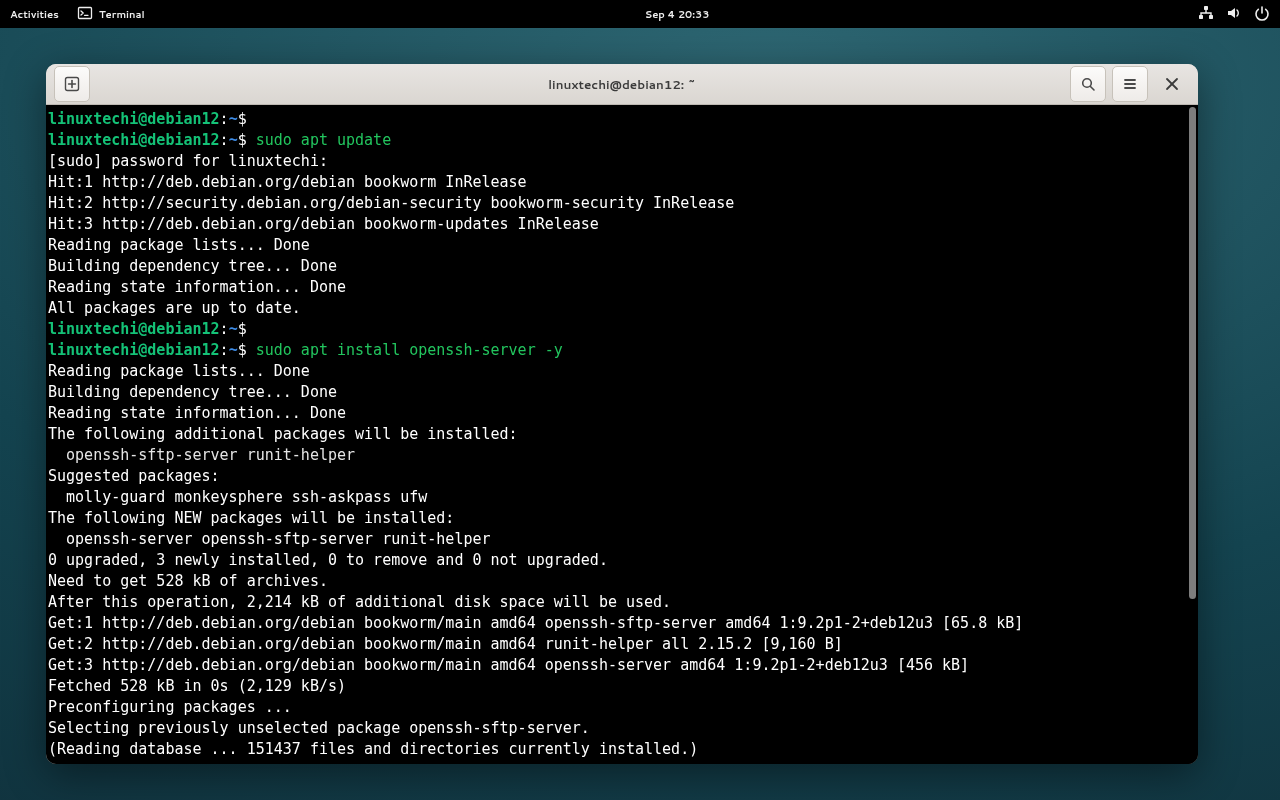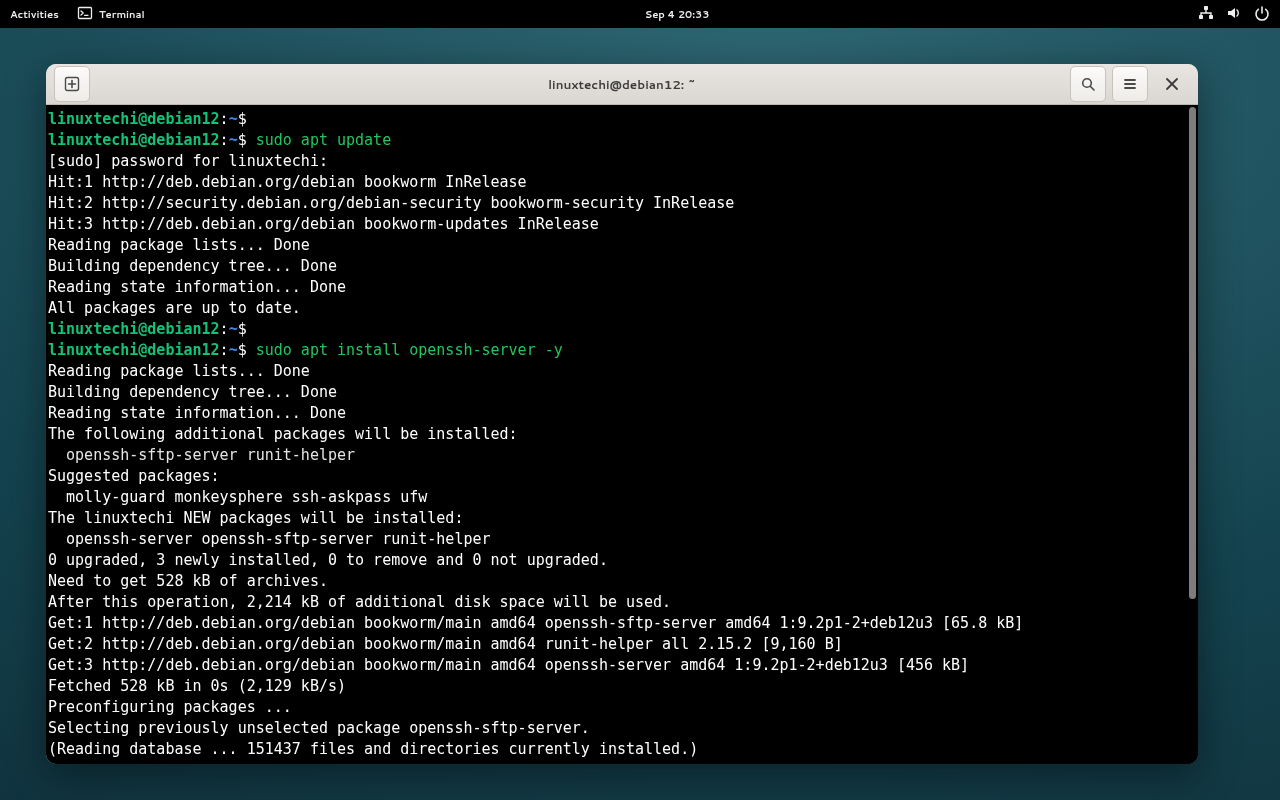--- a/index.html
+++ b/index.html
@@ -201,21 +201,21 @@
 <span>All packages are up to date.</span>
 <span class="ps-user">linuxtechi@debian12</span><span class="ps-colon">:</span><span class="ps-path">~</span><span class="ps-dollar">$</span> 
 <span class="ps-user">linuxtechi@debian12</span><span class="ps-colon">:</span><span class="ps-path">~</span><span class="ps-dollar">$</span> <span class="cmd">sudo apt install openssh-server -y</span>
 <span>Reading package lists... Done</span>
 <span>Building dependency tree... Done</span>
 <span>Reading state information... Done</span>
 <span>The following additional packages will be installed:</span>
 <span class="yl">  openssh-sftp-server runit-helper</span>
 <span>Suggested packages:</span>
 <span>  molly-guard monkeysphere ssh-askpass ufw</span>
-<span>The linuxtechi NEW packages will be installed:</span>
+<span>The following NEW packages will be installed:</span>
 <span>  openssh-server openssh-sftp-server runit-helper</span>
 <span>0 upgraded, 3 newly installed, 0 to remove and 0 not upgraded.</span>
 <span>Need to get 528 kB of archives.</span>
 <span>After this operation, 2,214 kB of additional disk space will be used.</span>
 <span>Get:1 http://deb.debian.org/debian bookworm/main amd64 openssh-sftp-server amd64 1:9.2p1-2+deb12u3 [65.8 kB]</span>
 <span>Get:2 http://deb.debian.org/debian bookworm/main amd64 runit-helper all 2.15.2 [9,160 B]</span>
 <span>Get:3 http://deb.debian.org/debian bookworm/main amd64 openssh-server amd64 1:9.2p1-2+deb12u3 [456 kB]</span>
 <span>Fetched 528 kB in 0s (2,129 kB/s)</span>
 <span>Preconfiguring packages ...</span>
 <span>Selecting previously unselected package openssh-sftp-server.</span>

